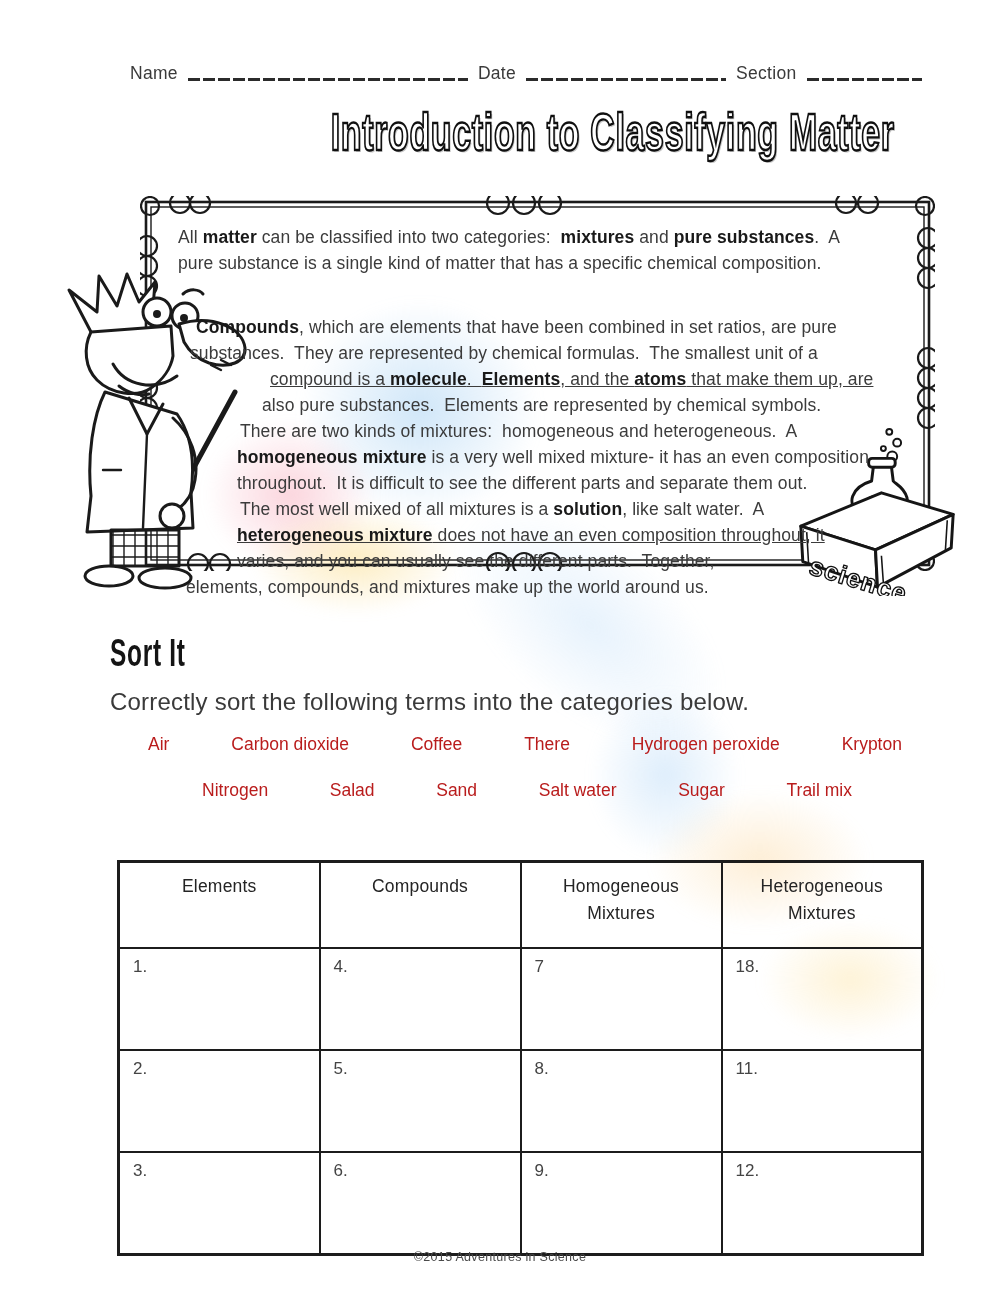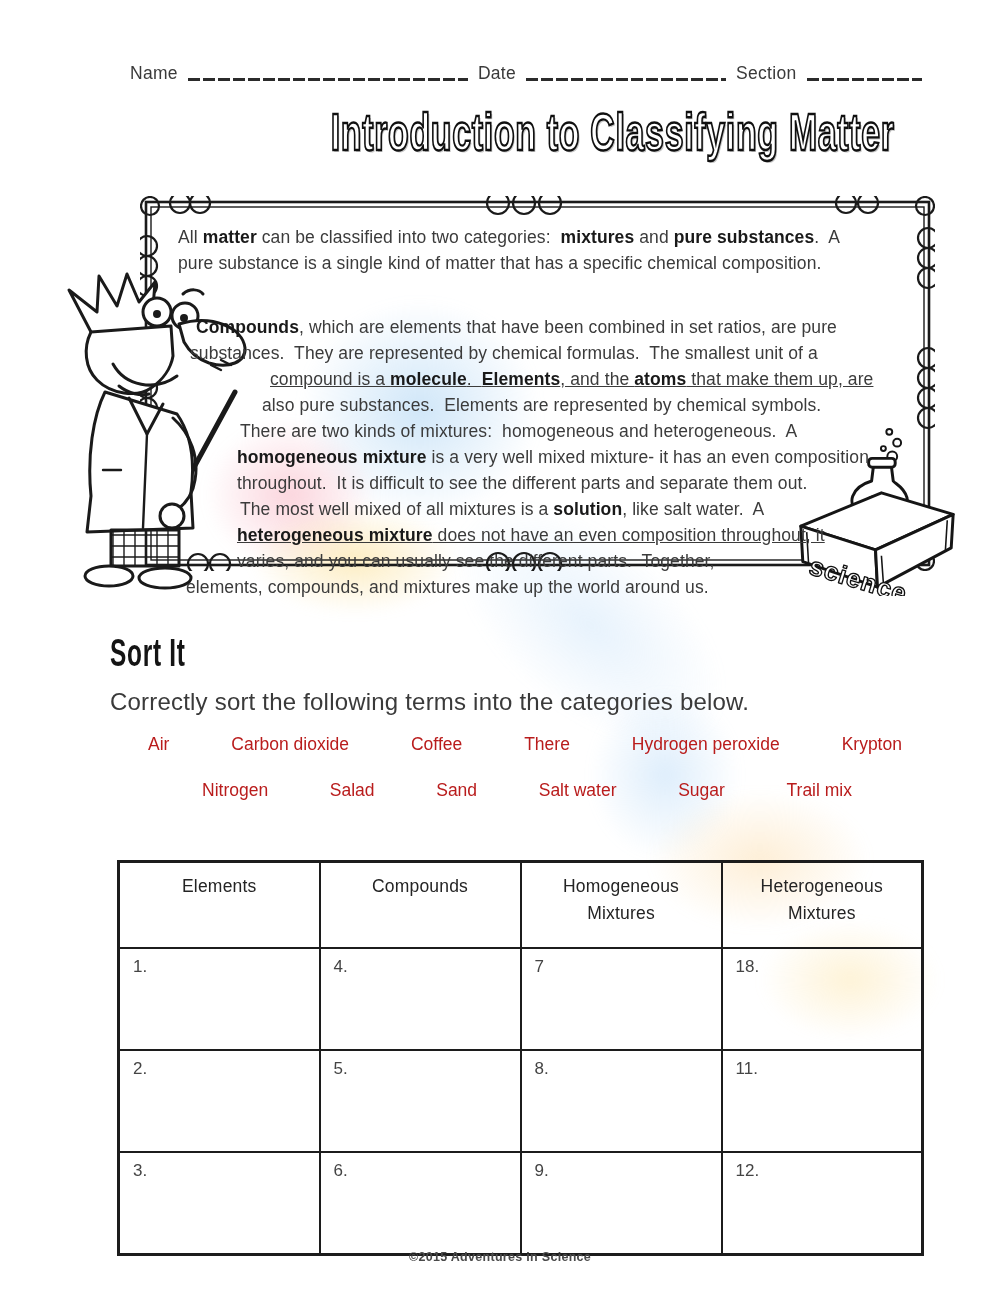--- a/index.html
+++ b/index.html
@@ -81,21 +81,21 @@
     font-size:17.5px;font-weight:normal;color:#242424;letter-spacing:.2px;
     padding:10px 26px 0 26px;line-height:27px;text-align:center;
   }
   .sort-table td{
     border:2px solid #1c1c1c;height:92px;vertical-align:top;
     font-size:17px;color:#444;padding:8px 0 0 13px;text-align:left;
   }
 
   
   .footer{position:absolute;top:1250px;left:0;width:1000px;text-align:center;
-    font-size:12.5px;color:#4a4a4a;letter-spacing:.3px;font-weight:bold;}
+    font-size:12.5px;color:#4a4a4a;letter-spacing:.3px;}
 </style>
 </head>
 <body>
 
 <div class="page">
 
   <div class="blob b1"></div>
   <div class="blob b2"></div>
   <div class="blob b3"></div>
   <div class="blob b4"></div>

